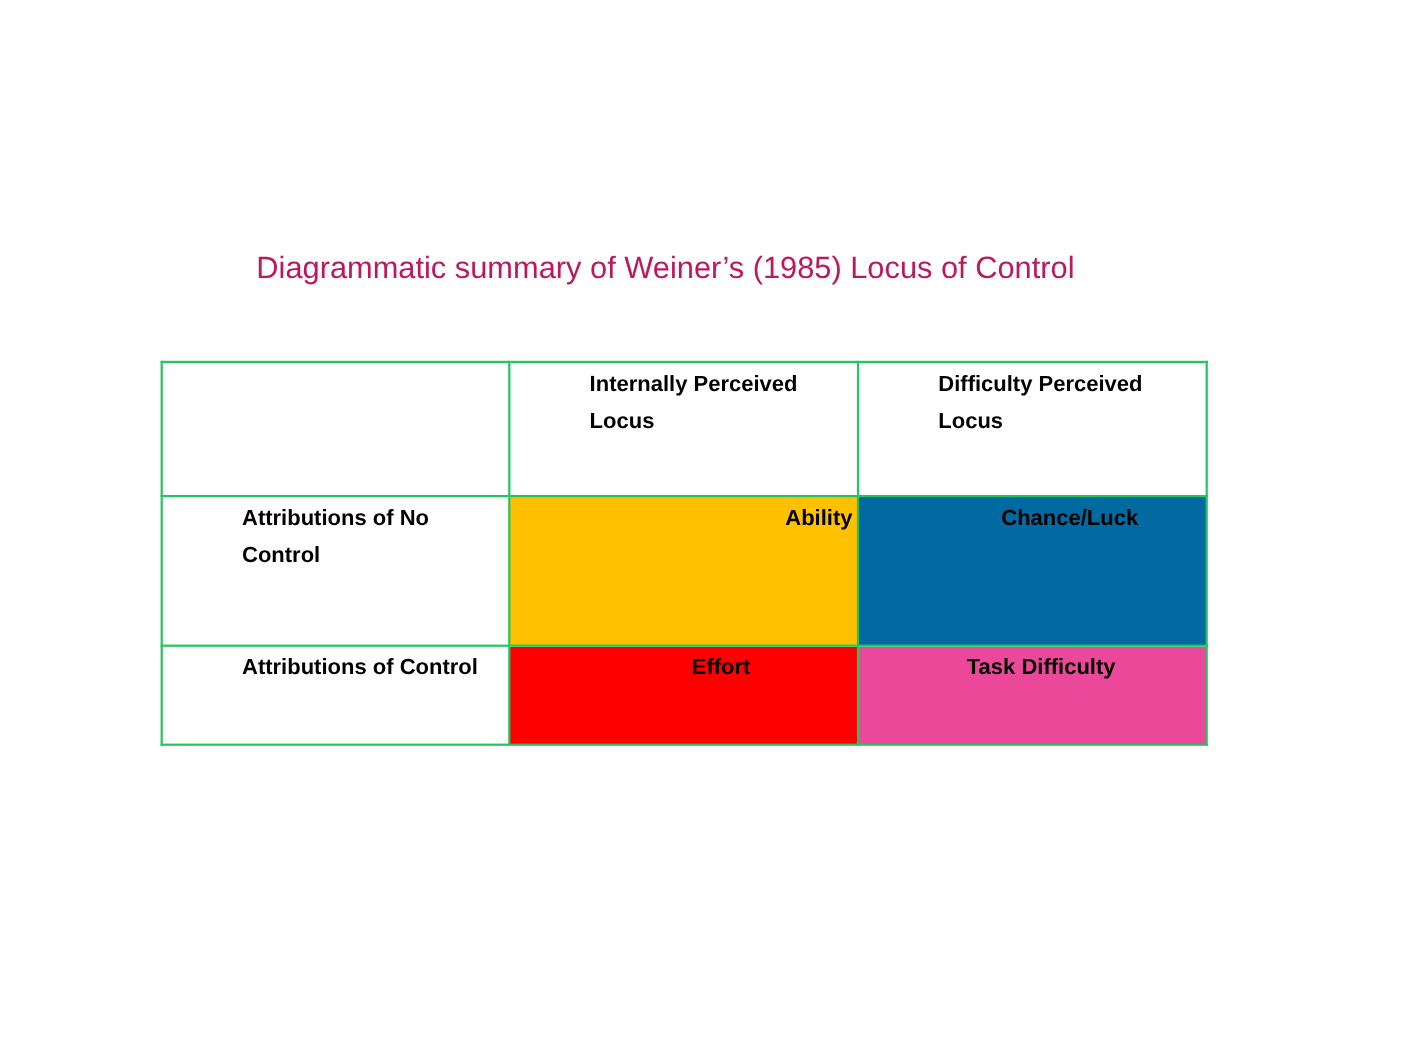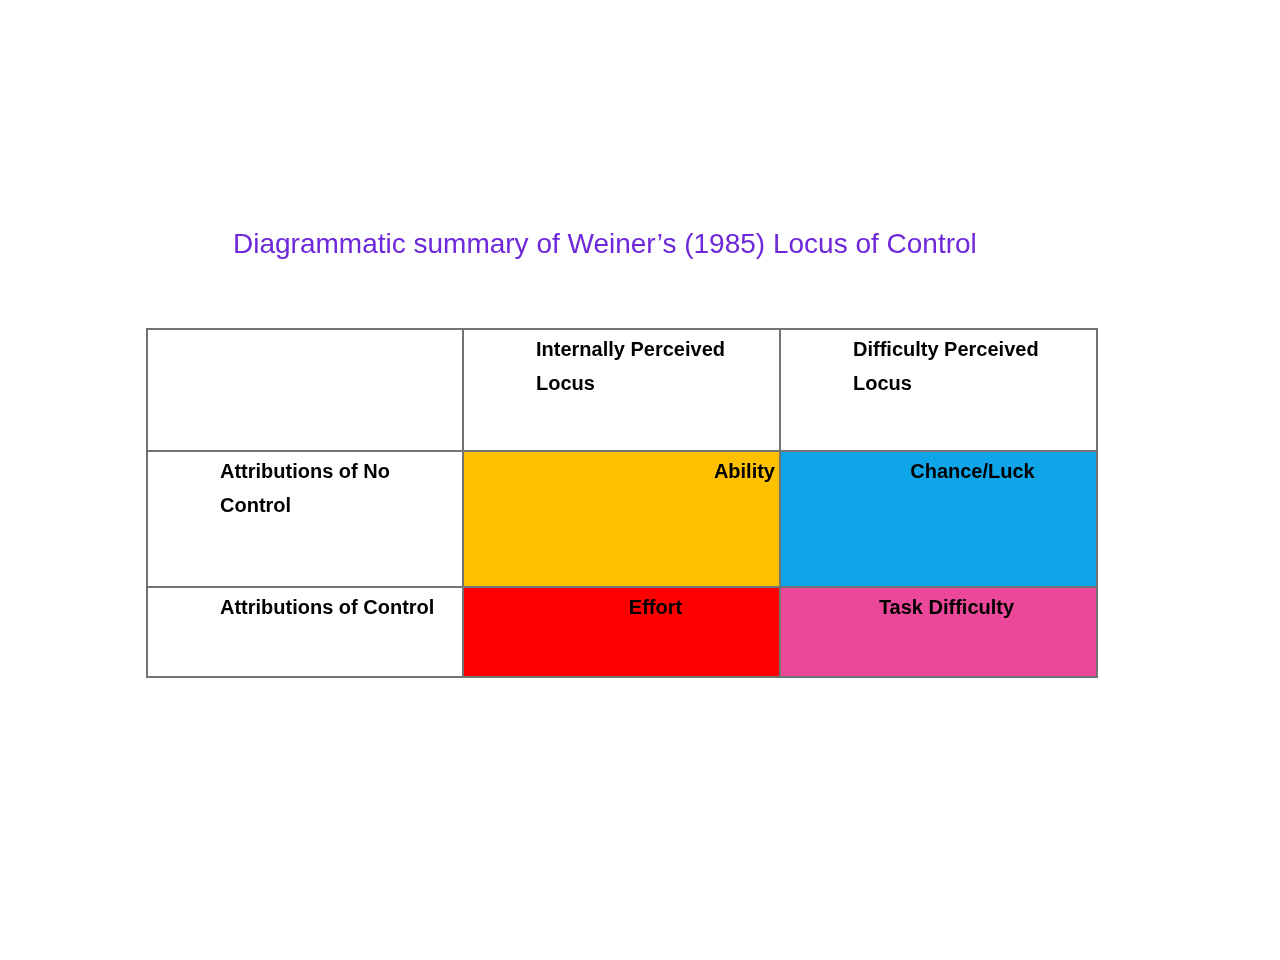--- a/index.html
+++ b/index.html
@@ -14,33 +14,33 @@
     height: 960px;
     background: #ffffff;
     overflow: hidden;
   }
   .title {
     position: absolute;
     left: 233px;
     top: 229px;
     font-size: 28px;
     line-height: 30px;
-    color: #6d28d9;
+    color: #be185d;
     white-space: nowrap;
   }
   table.matrix {
     position: absolute;
     left: 146px;
     top: 328px;
     border-collapse: collapse;
     table-layout: fixed;
     width: 950px;
   }
   table.matrix td {
-    border: 2px solid #737373;
+    border: 2px solid #22c55e;
     vertical-align: top;
     padding: 2px 4px 0 72px;
     font-size: 20px;
     font-weight: bold;
     line-height: 34px;
     color: #000000;
     overflow: hidden;
   }
   td.blank {
     border: none;
@@ -76,21 +76,21 @@
       </colgroup>
     <tbody>
         <tr class="r-header">
       <td class="blank"></td>
       <td class="hdr">Internally Perceived Locus</td>
       <td class="hdr">Difficulty Perceived Locus</td>
     </tr>
     <tr class="r-one">
       <td class="rowhdr">Attributions of No Control</td>
       <td class="cell" style="background-color: rgb(255, 192, 0); text-align: right;">Ability</td>
-      <td class="cell" style="background-color: #0ea5e9;">Chance/Luck</td>
+      <td class="cell" style="background-color: #0369a1;">Chance/Luck</td>
     </tr>
     <tr class="r-two">
       <td class="rowhdr">Attributions of Control</td>
       <td class="cell" style="background-color: rgb(255, 0, 0); margin-top: 22px;">Effort</td>
       <td class="cell" style="background-color: #ec4899; padding-left: 20px;">Task Difficulty</td>
     </tr>
   </tbody>
     </table>
 
 </div>

